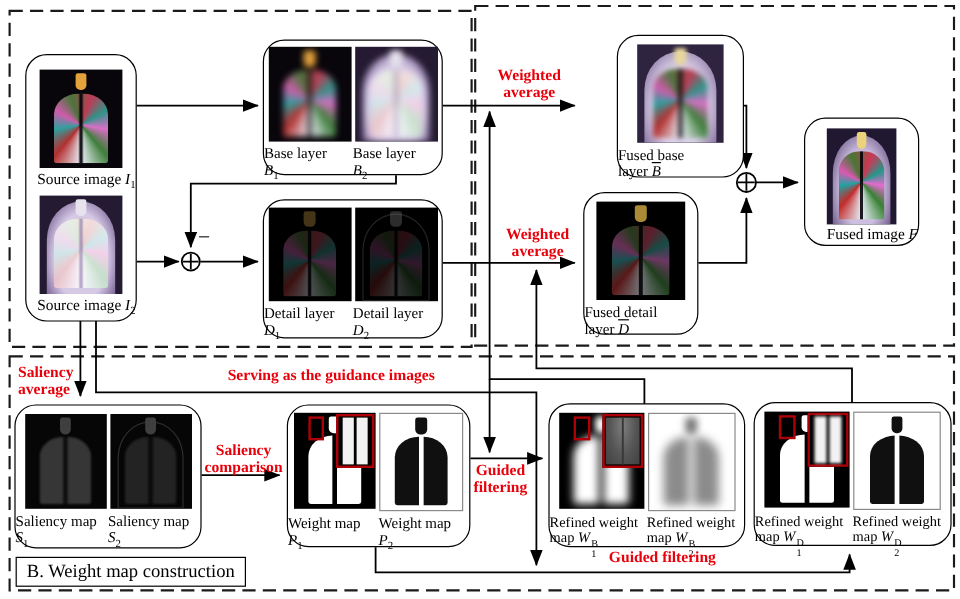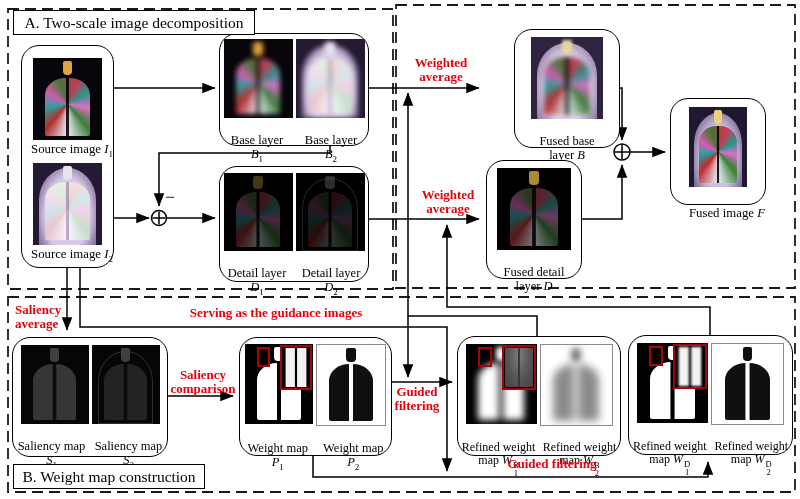--- a/index.html
+++ b/index.html
@@ -6,22 +6,22 @@
   .canvas{position:relative;width:800px;height:499px;background:#fff;
     font-family:"Liberation Serif","DejaVu Serif",serif;color:#000;overflow:hidden}
   svg.wires{position:absolute;left:0;top:0;z-index:1}
   
   .secTitle{position:absolute;z-index:4;background:#fff;border:1.6px solid #000;
     display:flex;align-items:center;justify-content:center;font-size:15.5px;white-space:nowrap}
   
   .node{position:absolute;z-index:3;background:#fff;border:1.6px solid #000;border-radius:18px;
     box-sizing:border-box;display:flex;flex-direction:column;align-items:center}
   .imgrow{display:flex;gap:3px;justify-content:center}
-  .lblrow{display:flex;width:100%;justify-content:space-around;text-align:center;
-    font-size:12.5px;line-height:1.12;margin-top:15px}
+  .lblrow{display:flex;width:100%;justify-content:space-around;
+    font-size:12.5px;line-height:1.12;margin-top:3px}
   .lc{width:50%} .lc1{width:100%}
   .v{font-style:italic}
   sub{font-size:9px}
   .ovl{text-decoration:overline}
   .stk{display:inline-flex;flex-direction:column;vertical-align:-4px;font-size:8.5px;
     line-height:8px;margin-left:1px;font-style:normal}
   .slab{font-size:12.8px;text-align:right;width:100%}
   
   .red{position:absolute;z-index:5;color:var(--red,#e8000b);font-weight:bold;
     font-size:13px;line-height:1.05;text-align:center;white-space:nowrap}
@@ -130,21 +130,20 @@
     <g fill="#fff" stroke="#000" stroke-width="1.5">
       <circle cx="159" cy="218" r="7.5"></circle>
       <path d="M152.5,218 H165.5 M159,211.5 V224.5" fill="none"></path>
     </g>
     <g fill="#fff" stroke="#000" stroke-width="1.5">
       <circle cx="622" cy="152" r="8"></circle>
       <path d="M615,152 H629 M622,145 V159" fill="none"></path>
     </g>
   </svg>
 
-  <div class="secTitle" style="left:13px;top:10px;width:240px;height:23px">A. Two-scale image decomposition</div>
   <div class="secTitle" style="left:13px;top:464px;width:190px;height:23px">B. Weight map construction</div>
 
   <div class="node" style="left:21px;top:45px;width:93px;height:223px;padding-top:12px">
     <div class="ph i1" style="width:69px;height:82px">
       <div class="win cg"></div>
       <div class="lamp"></div>
     </div>
     <div class="slab" style="margin-top:2px">
       <span>Source image</span>&nbsp;<i class="v">I</i><sub>1</sub>
     </div>
@@ -232,21 +231,21 @@
     </div>
       </div>
   </div>
 
   <div class="node" style="left:670px;top:98px;width:96px;height:107px;padding-top:8px">
     <div class="ph f" style="width:58px;height:80px">
       <div class="arch"></div>
         <div class="win cg"></div>
         <div class="lamp"></div>
     </div>
-    <div class="slab" style="margin-top:19px">
+    <div class="slab" style="margin-top:1px">
       <span>Fused image</span>&nbsp;<i class="v">F</i>
     </div>
   </div>
 
   <div class="node" style="left:12px;top:337px;width:156px;height:120px;padding-top:7px">
     <div class="imgrow">
       <div class="ph s1" style="width:68px;height:79px">
         <div class="win"></div>
           <div class="lamp"></div>
       </div>

